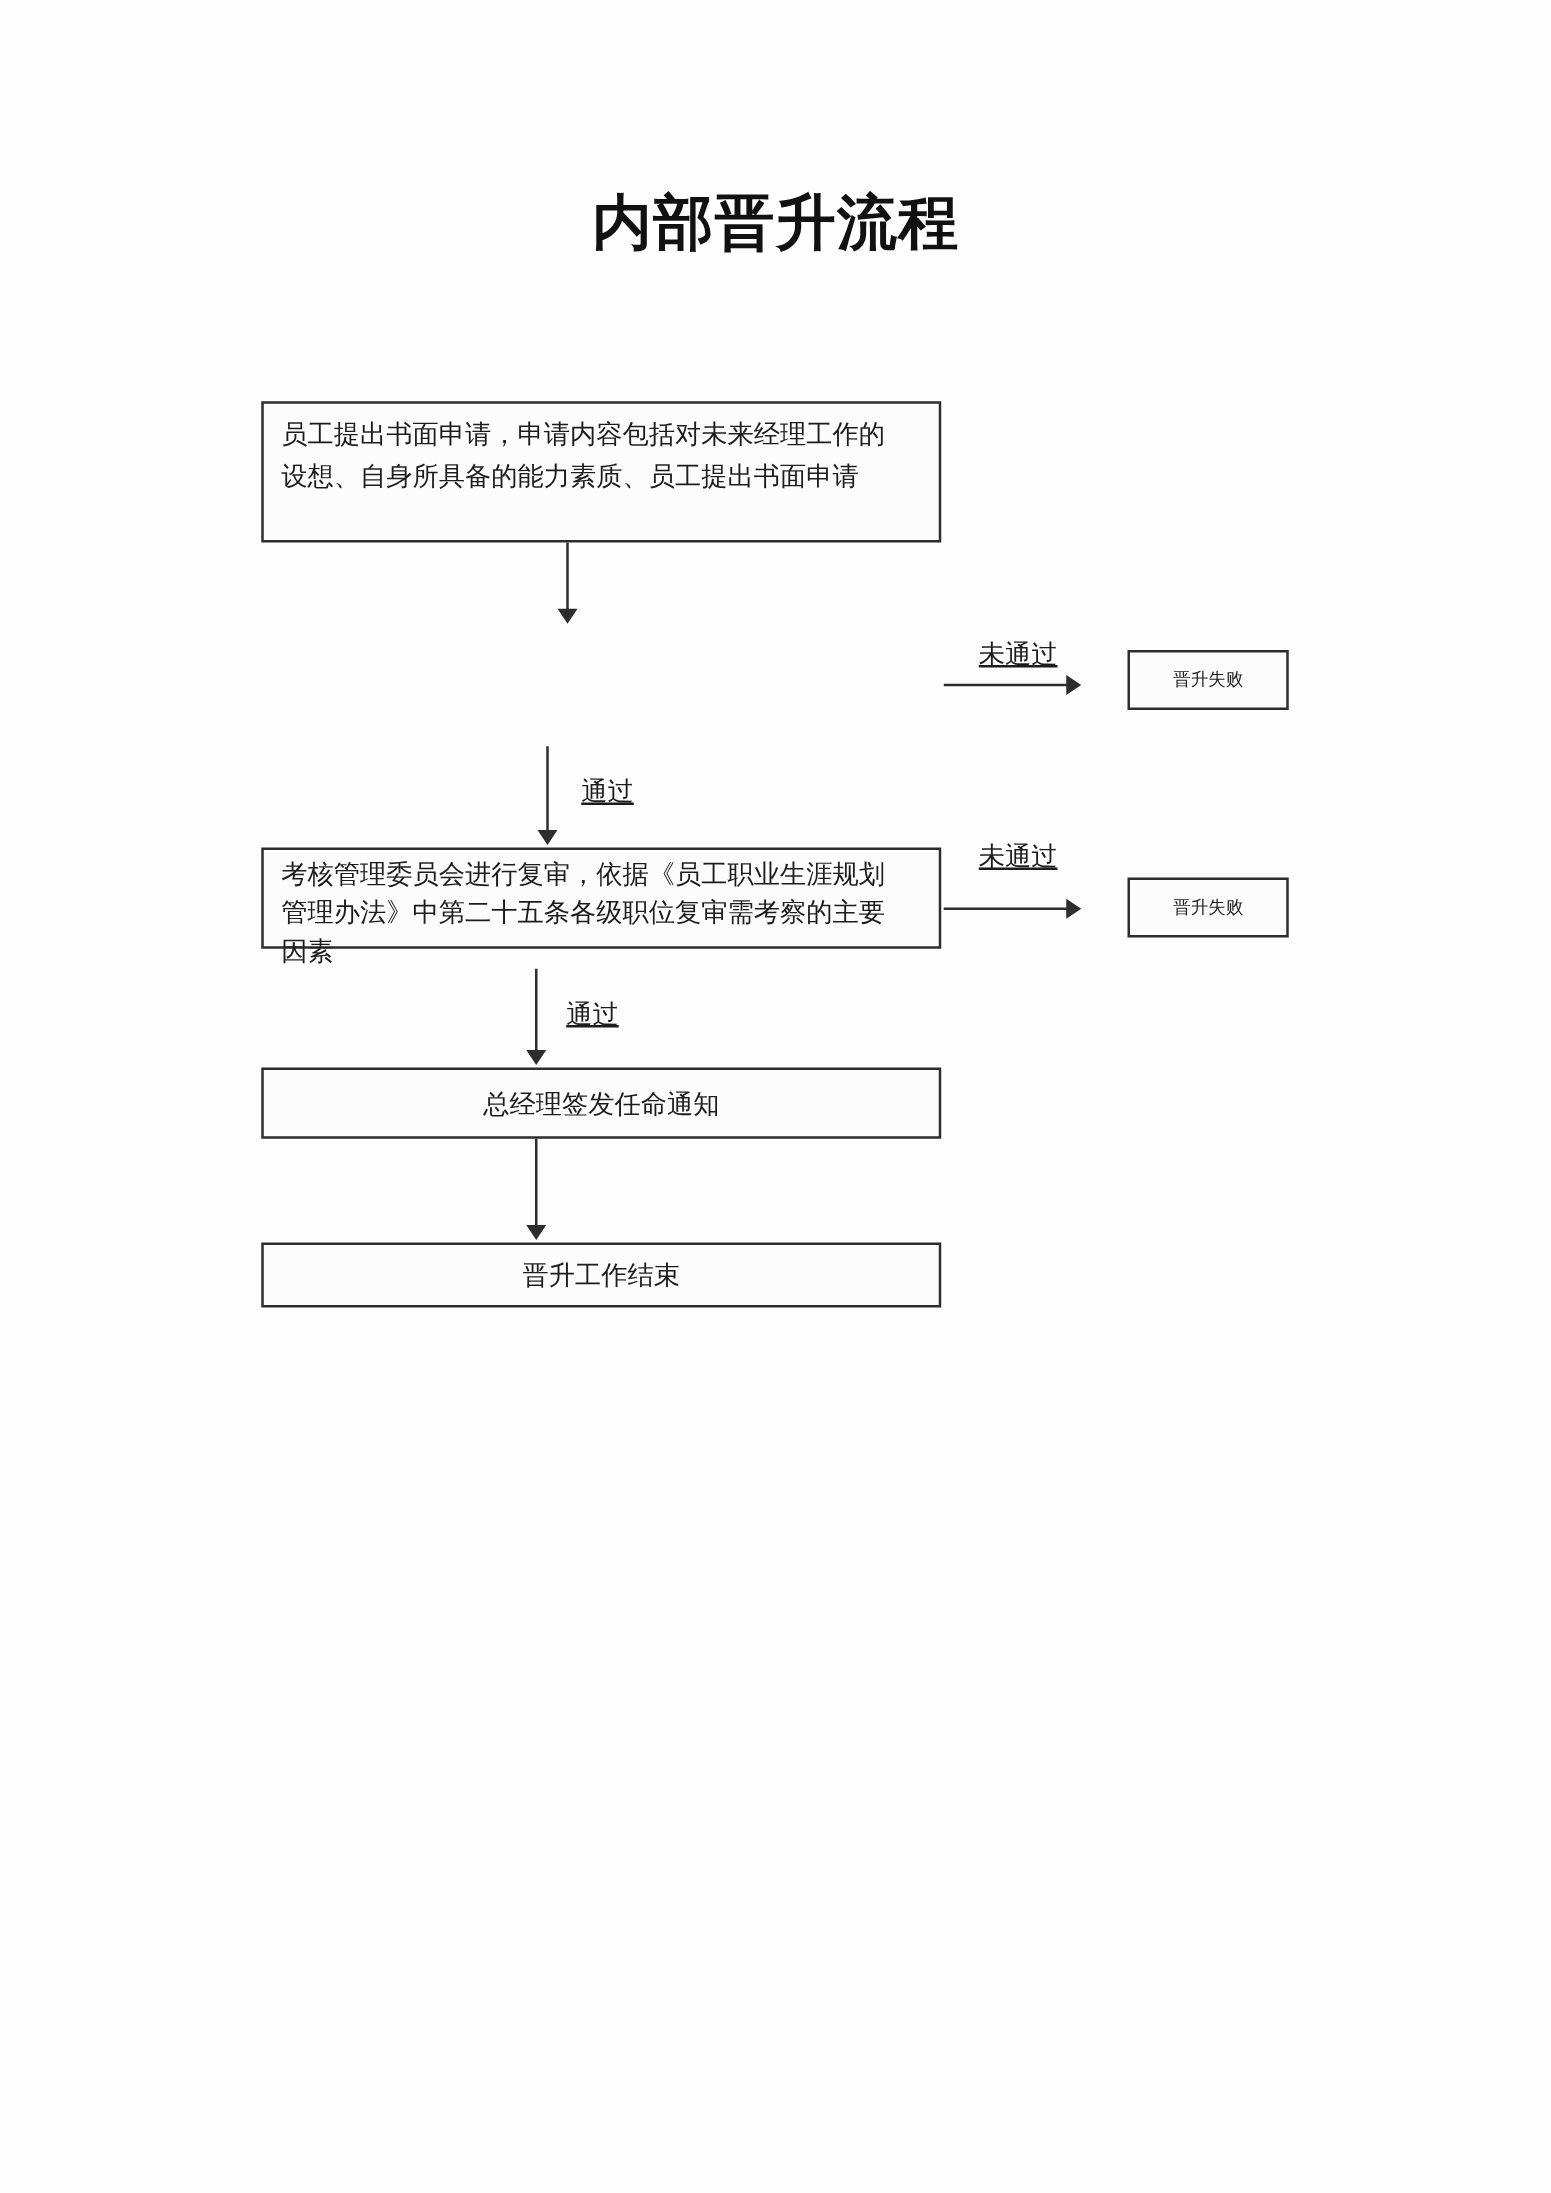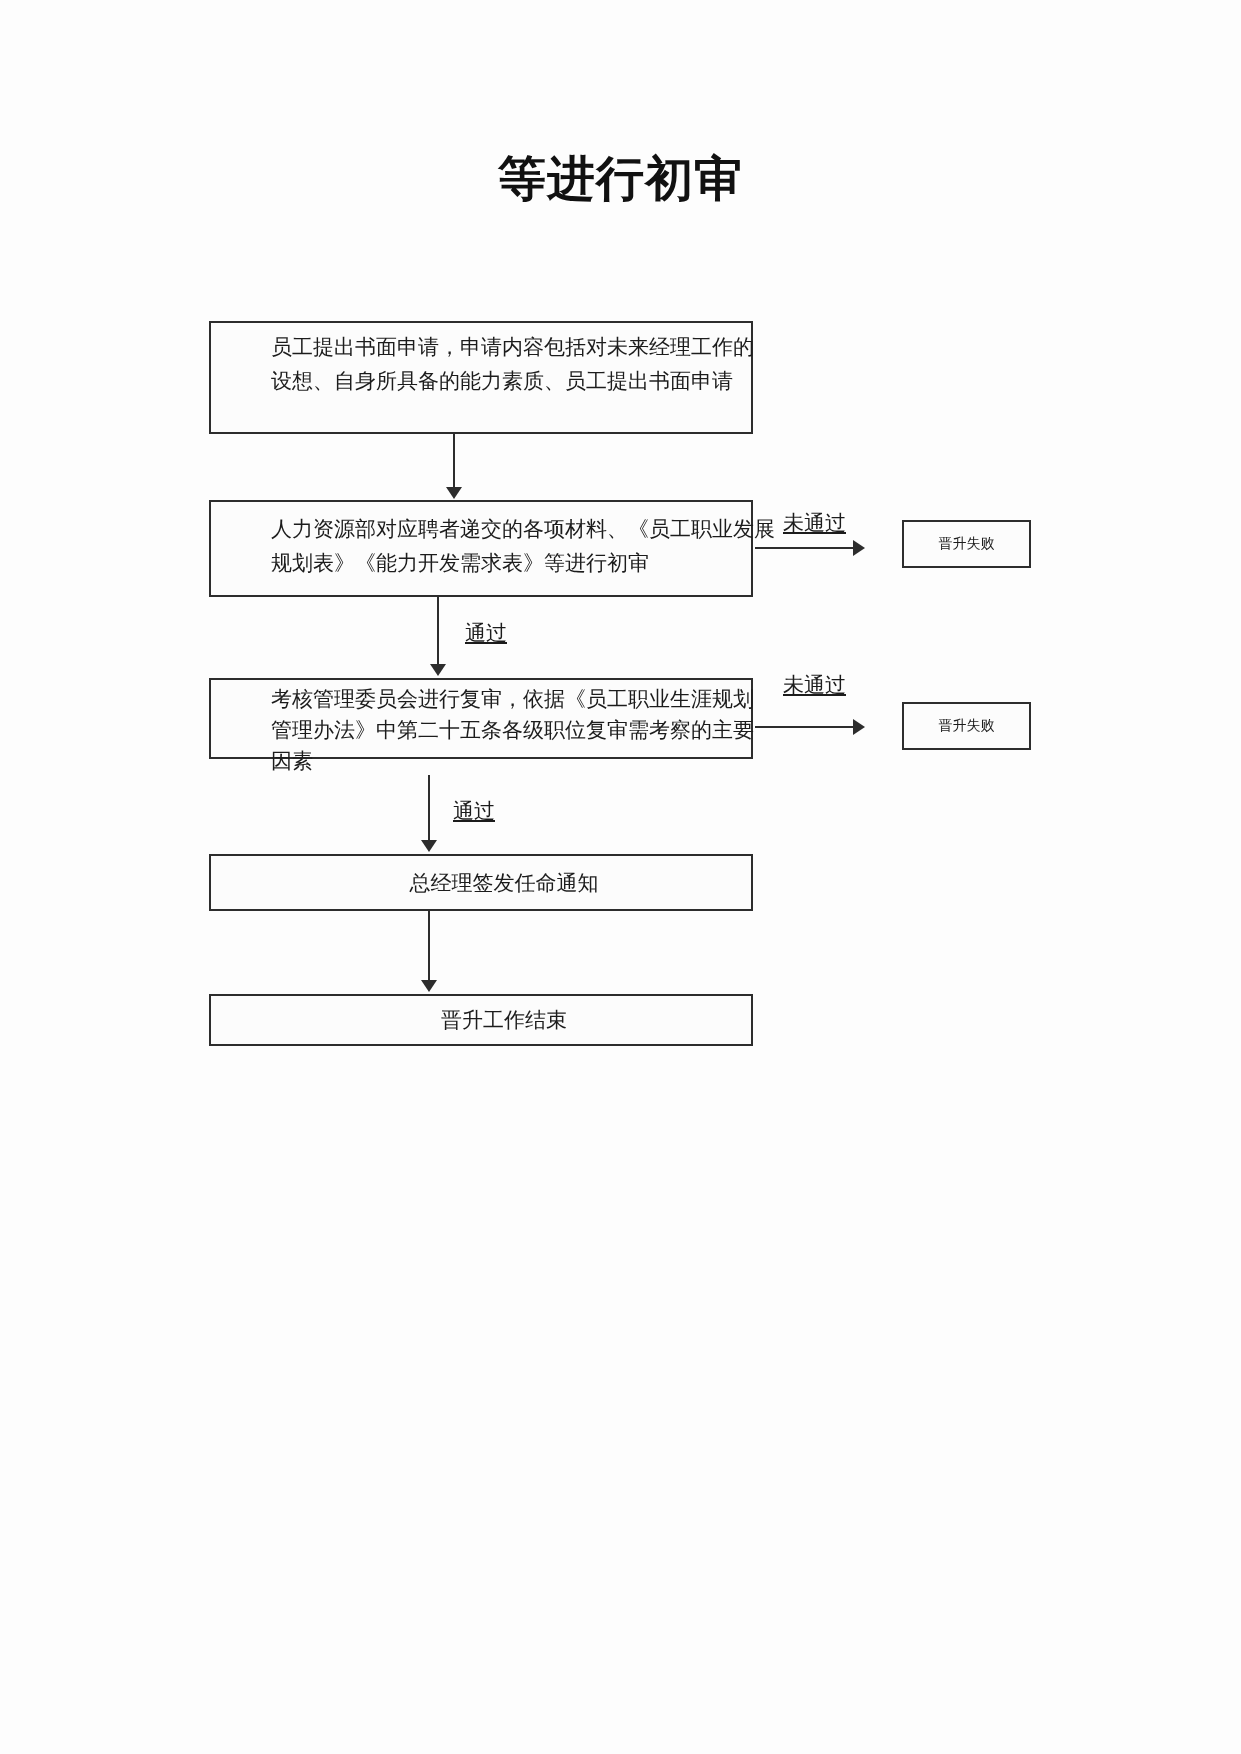--- a/index.html
+++ b/index.html
@@ -34,21 +34,21 @@
     position:absolute;
     left:209px;
     width:544px;
     box-sizing:border-box;
     border:2px solid var(--line);
     background:#fcfcfc;
     font-size:21px;
     line-height:34px;
     color:var(--text);
   }
-  .flow-box .line{white-space:nowrap;margin-left:46px;}
+  .flow-box .line{white-space:nowrap;}
   #box1{top:321px;height:113px;padding:7px 14px 0 14px;}
   #box2{top:500px;height:97px;padding:10px 14px 0 14px;}
   #box3{top:678px;height:81px;padding:4px 14px 0 14px;line-height:31px;}
   #box4{top:854px;height:57px;display:flex;align-items:center;justify-content:center;text-align:center;}
   #box5{top:994px;height:52px;display:flex;align-items:center;justify-content:center;text-align:left;}
   .fail-box{
     position:absolute;
     left:866px;
     width:129px;
     height:48px;
@@ -87,36 +87,32 @@
   #lbl-fail1{left:783px;top:512px;}
   #lbl-fail2{left:783px;top:674px;}
   #lbl-pass1{left:465px;top:622px;}
   #lbl-pass2{left:453px;top:800px;}
 </style>
 </head>
 <body>
 
 <div class="page">
 
-  <div class="doc-title">等进行初审</div>
+  <div class="doc-title">内部晋升流程</div>
 
   <div class="flow-box" id="box1">
     <div class="line">员工提出书面申请，申请内容包括对未来经理工作的</div>
     <div class="line">设想、自身所具备的能力素质、员工提出书面申请</div>
   </div>
 
   <div class="varrow" id="arrow1">
     <div class="shaft"></div>
     <div class="arrowhead-down"></div>
   </div>
 
-  <div class="flow-box" id="box2">
-    <div class="line">人力资源部对应聘者递交的各项材料、《员工职业发展</div>
-    <div class="line">规划表》《能力开发需求表》等进行初审</div>
-  </div>
 
   <div class="edge-label" id="lbl-fail1">未通过</div>
   <div class="harrow" id="branch1">
     <div class="shaft"></div>
     <div class="arrowhead-right"></div>
   </div>
   <div class="fail-box" id="fail1">晋升失败</div>
 
   <div class="edge-label" id="lbl-pass1">通过</div>
   <div class="varrow" id="arrow2">

